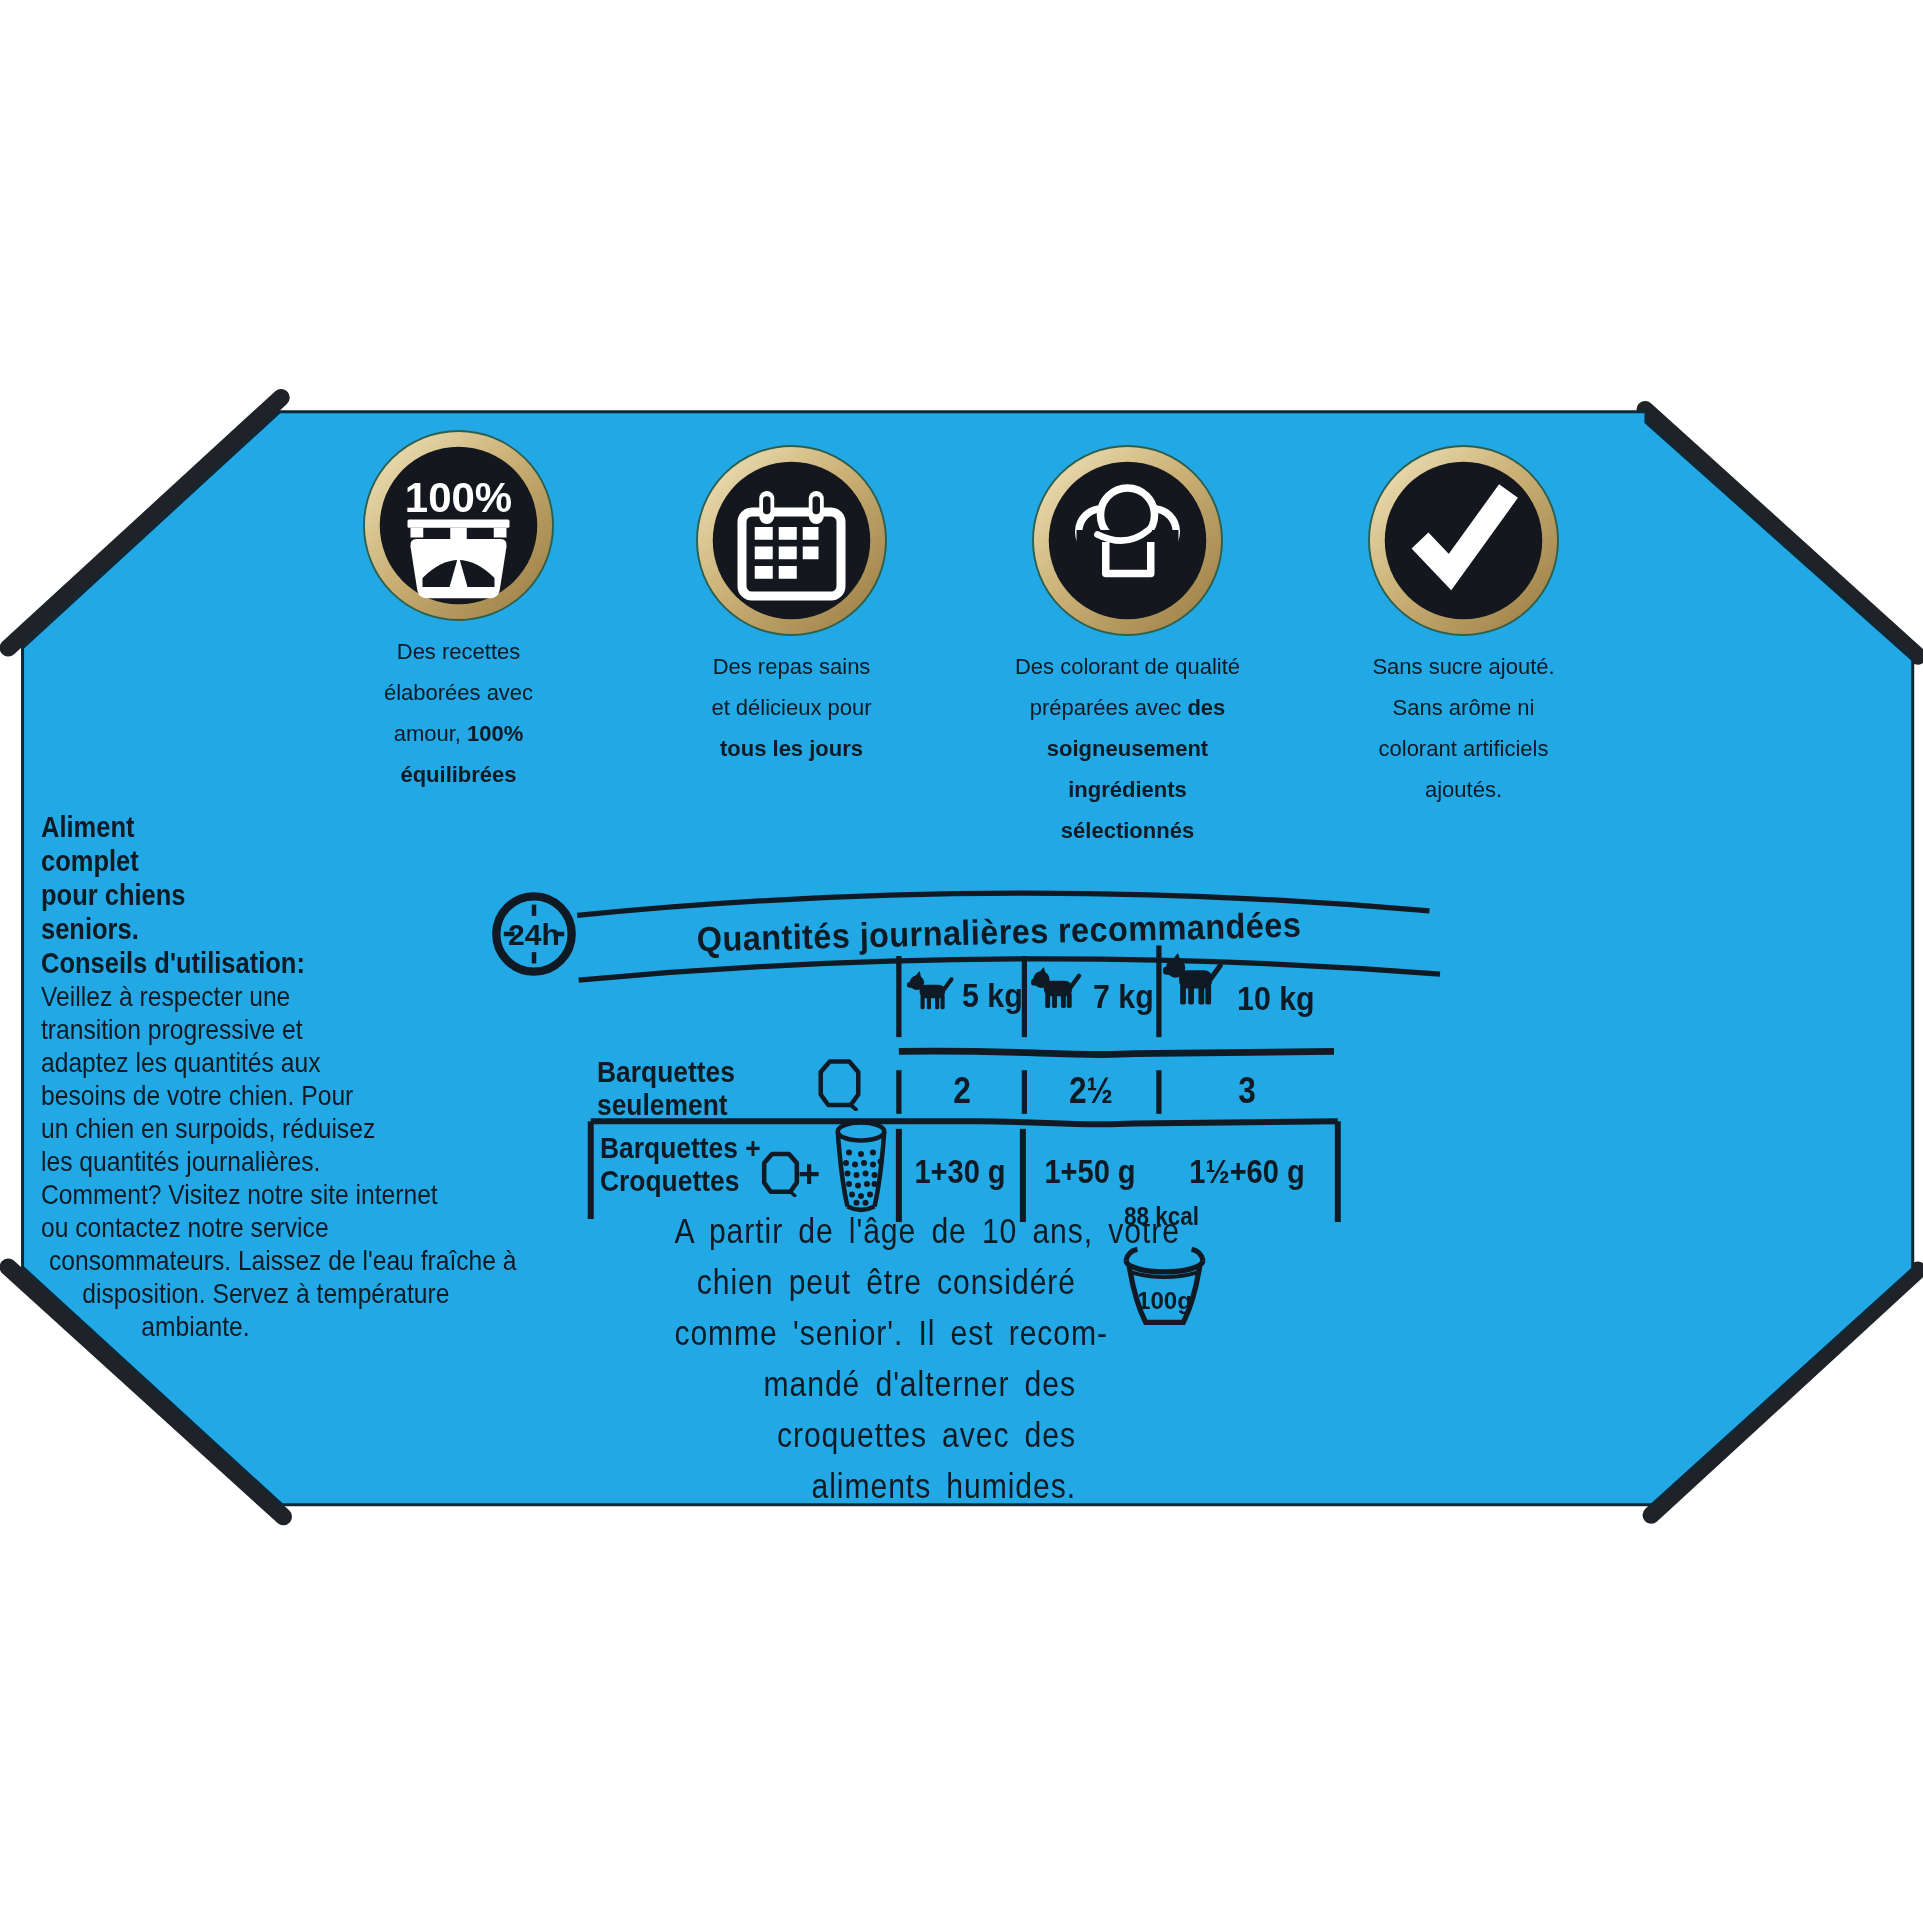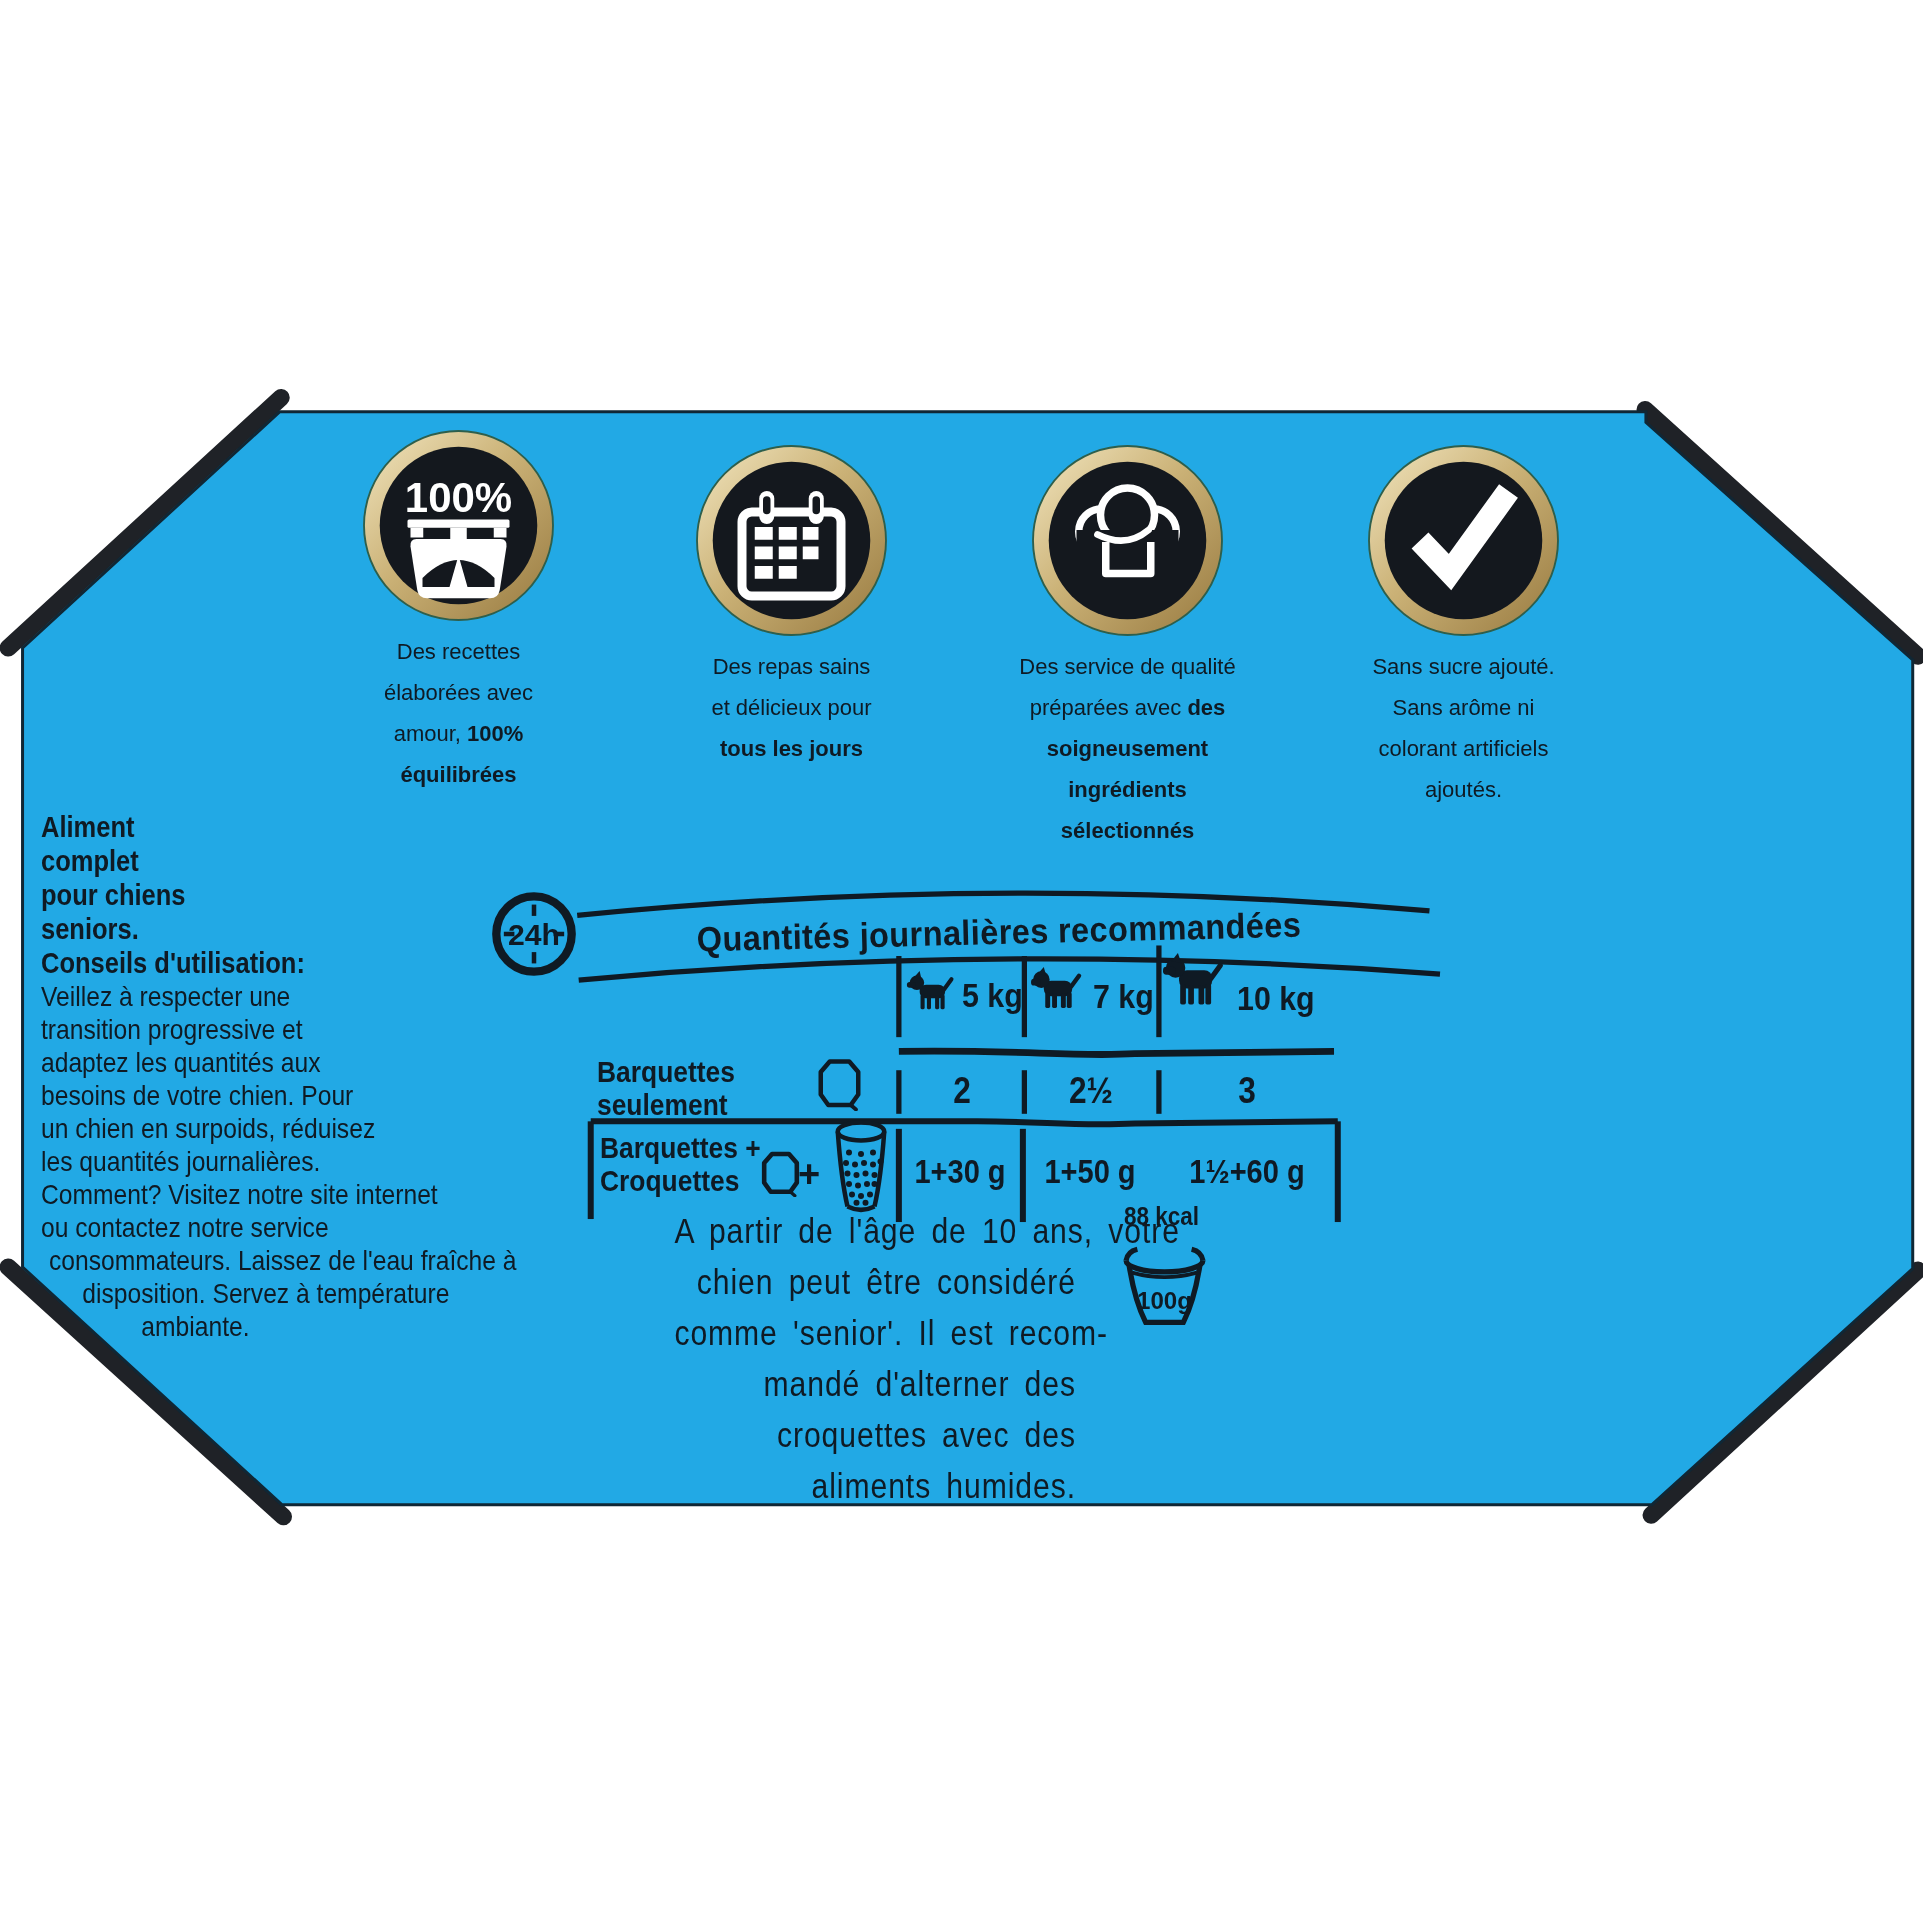--- a/index.html
+++ b/index.html
@@ -163,21 +163,21 @@
           <circle cx="95" cy="118" r="30" fill="#14181e" stroke="#ffffff" stroke-width="10"></circle>
           <circle cx="165" cy="118" r="30" fill="#14181e" stroke="#ffffff" stroke-width="10"></circle>
           <circle cx="130" cy="96" r="36" fill="#14181e" stroke="#ffffff" stroke-width="10"></circle>
           <rect x="62" y="116" width="136" height="52" fill="#14181e"></rect>
           <path d="M101,132 L101,174 L161,174 L161,132" fill="#14181e" stroke="#ffffff" stroke-width="10" stroke-linejoin="round"></path>
           <path d="M90,122 Q128,141 158,116" fill="none" stroke="#ffffff" stroke-width="9" stroke-linecap="round"></path>
         </g>
       </svg>
     </div>
     <div class="ftext">
-      <div class="fline"><span>Des service de qualité</span><strong></strong></div>
+      <div class="fline"><span>Des colorant de qualité</span><strong></strong></div>
       <div class="fline"><span>préparées avec </span><strong>des</strong></div>
       <div class="fline"><span></span><strong>soigneusement</strong></div>
       <div class="fline"><span></span><strong>ingrédients</strong></div>
       <div class="fline"><span></span><strong>sélectionnés</strong></div>
     </div>
   </div>
 
   <div class="feature" style="left:1268px;top:443px">
     <div class="icon-wrap">
       <svg width="195" height="195" viewBox="0 0 260 260">

